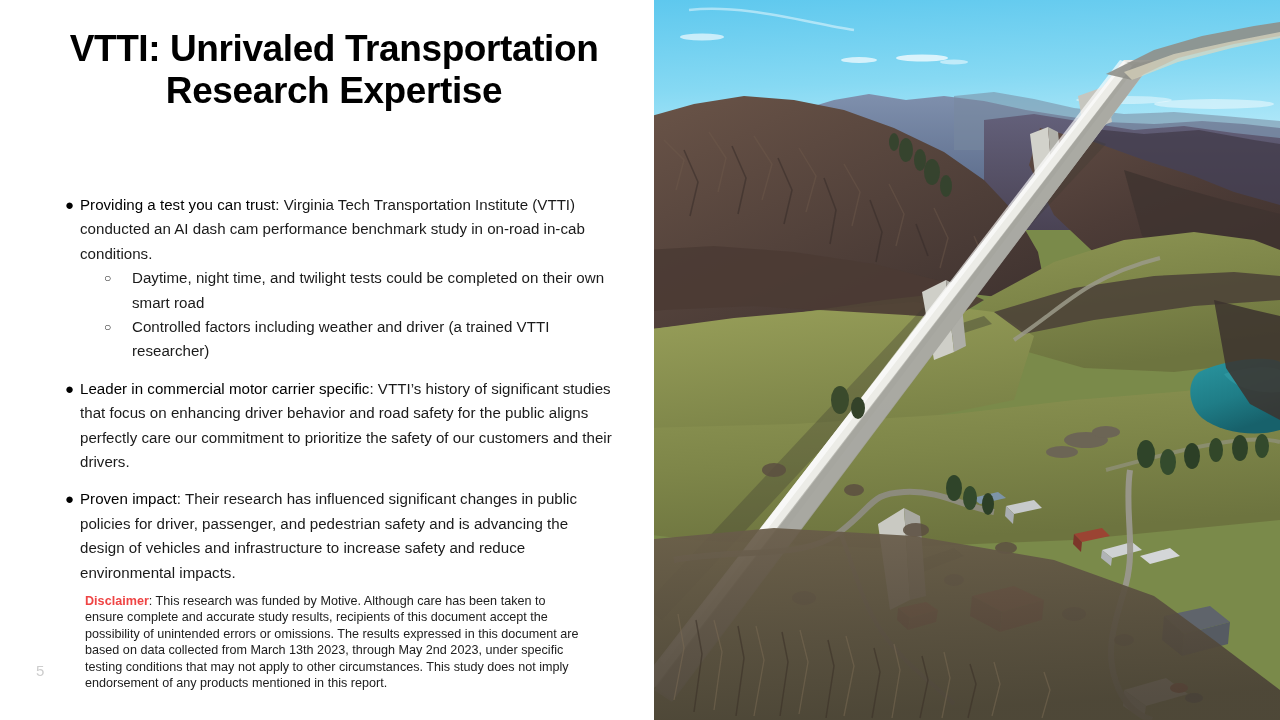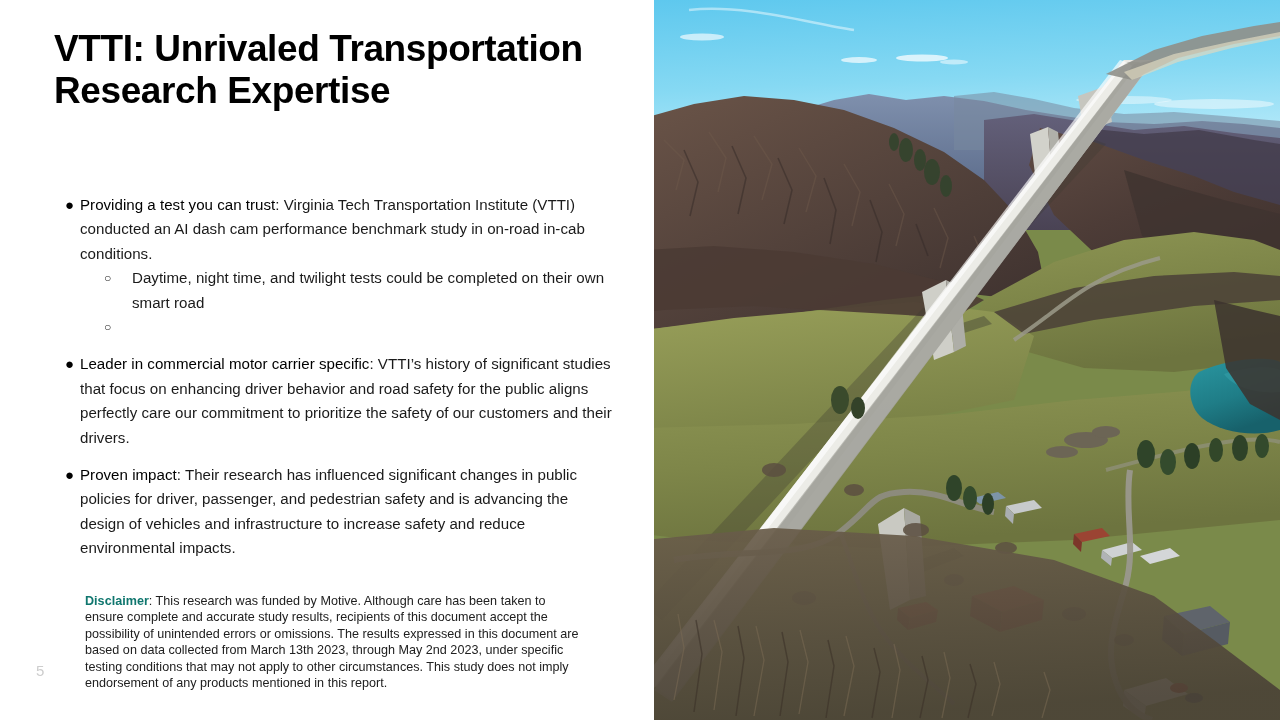--- a/index.html
+++ b/index.html
@@ -40,20 +40,21 @@
   .slide-title {
     position: absolute;
     left: 54px;
     top: 28px;
     width: 560px;
     font-size: 37px;
     line-height: 1.13;
     font-weight: 700;
     color: #000000;
     letter-spacing: -0.4px;
+    text-align: center;
   }
 
   .body-list {
     position: absolute;
     left: 54px;
     top: 193px;
     width: 560px;
   }
 
   .bullet-block { margin-bottom: 13px; }
@@ -102,21 +103,21 @@
   .disclaimer {
     position: absolute;
     left: 85px;
     top: 593px;
     width: 495px;
     font-size: 12.6px;
     line-height: 16.4px;
     color: #202020;
     letter-spacing: 0.01px;
   }
-  .disclaimer b { font-weight: 700; color: #0f766e; }
+  .disclaimer b { font-weight: 700; color: #ef4444; }
 
   
   .photo-pane {
     position: absolute;
     left: 654px; top: 0;
     width: 626px;
     height: 720px;
     overflow: hidden;
     background: #7a8a4a;
   }
@@ -141,20 +142,21 @@
           <span class="bullet-mark">●</span>
           <span class="bullet-text"><b>Providing a test you can trust</b><span>:  </span><span>Virginia Tech Transportation Institute (VTTI) conducted an AI dash cam performance benchmark study in on-road in-cab conditions.</span></span>
         </div>
         <div class="sub-list">
           <div class="sub-row">
             <span class="bullet-mark hollow">○</span>
             <span class="bullet-text">Daytime, night time, and twilight tests could be completed on their own smart road</span>
           </div>
           <div class="sub-row">
             <span class="bullet-mark hollow">○</span>
+            <span class="bullet-text">Controlled factors including weather and driver (a trained VTTI researcher)</span>
           </div>
         </div>
       </div>
 
       <div class="bullet-block">
         <div class="bullet-row">
           <span class="bullet-mark">●</span>
           <span class="bullet-text"><b>Leader in commercial motor carrier specific</b><span>:  </span><span>VTTI’s history of significant studies that focus on enhancing driver behavior and road safety for the public aligns perfectly care our commitment to prioritize the safety of our customers and their drivers.</span></span>
         </div>
       </div>

